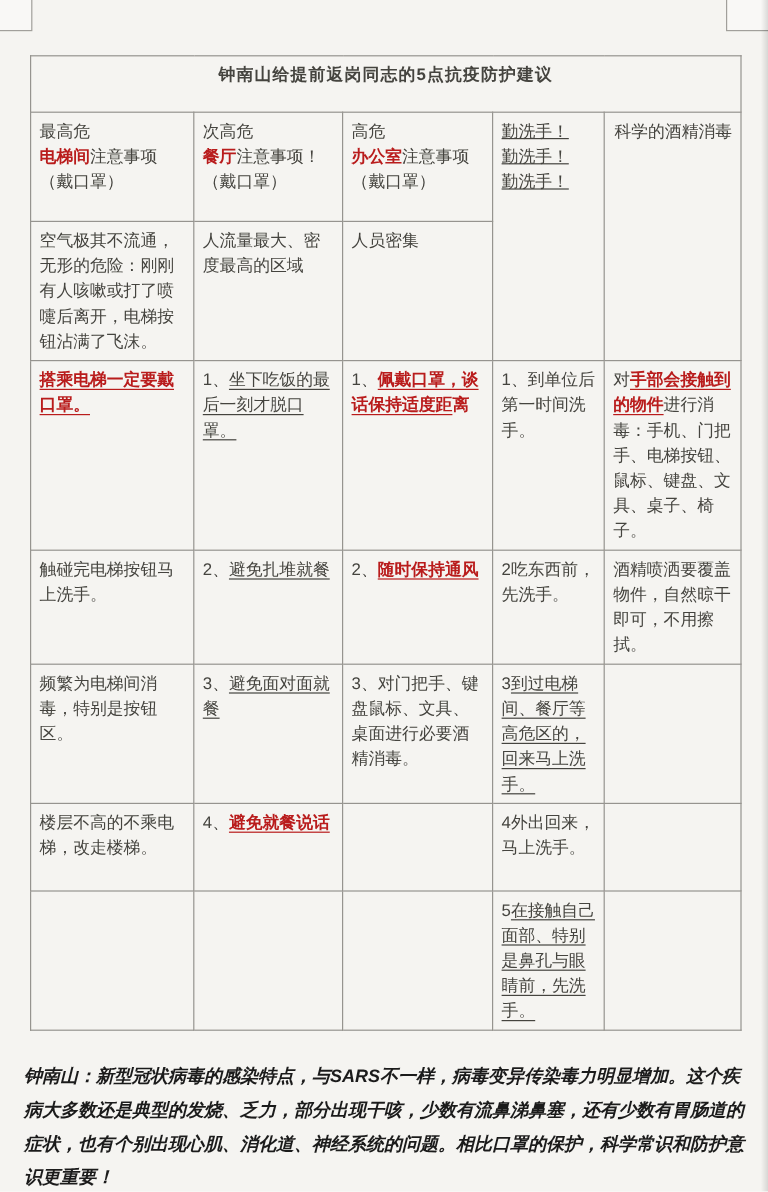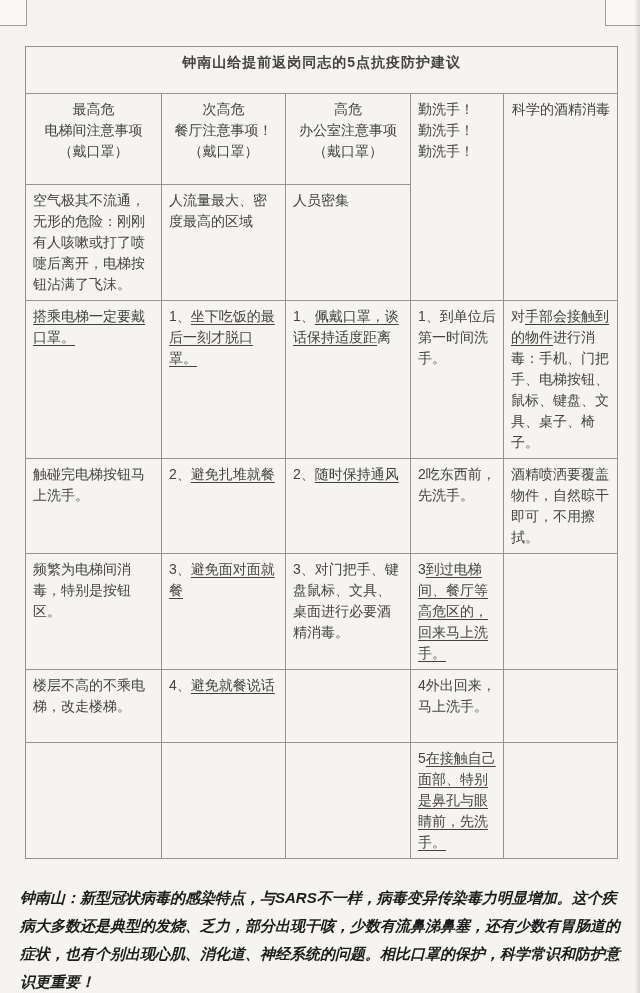--- a/index.html
+++ b/index.html
@@ -11,25 +11,25 @@
   .frag-left{left:-3px;top:-7px;width:28px;height:31px;}
   .frag-right{left:605px;top:-7px;width:45px;height:31px;}
 
   table.advice{position:absolute;left:25px;top:46px;width:592px;
     border-collapse:collapse;table-layout:fixed;}
   table.advice td{border:1px solid #96948f;vertical-align:top;
     padding:5px 7px;font-size:14px;line-height:21px;color:#45443f;
     white-space:pre-line;word-break:break-all;overflow:hidden;}
   td.title-cell{height:36px;vertical-align:middle;text-align:center;
     font-weight:bold;font-size:18px;color:#222;letter-spacing:1px;white-space:nowrap;}
-  td.hdr{text-align:center;line-height:25px;padding-top:6px;}
+  td.hdr{line-height:25px;padding-top:6px;}
   td.mid{vertical-align:middle;}
-  td.wash{vertical-align:middle;line-height:22px;padding-left:12px;}
+  td.wash{vertical-align:middle;line-height:22px;padding-left:12px;text-decoration:underline;}
   td.alco{vertical-align:middle;text-align:right;}
-  .b{font-weight:normal;color:#404040;}
+  .b{font-weight:bold;color:#b91c1c;}
   .u{text-decoration:underline;text-underline-offset:3px;text-decoration-thickness:1px;margin-top:24px;}
   .footer-note{position:absolute;left:20px;top:869px;width:601px;
     font-size:15px;line-height:28px;font-weight:bold;font-style:italic;
     color:#1b1b1b;word-break:break-all;}
 </style>
 </head>
 <body>
 
 <div class="shot">
 

